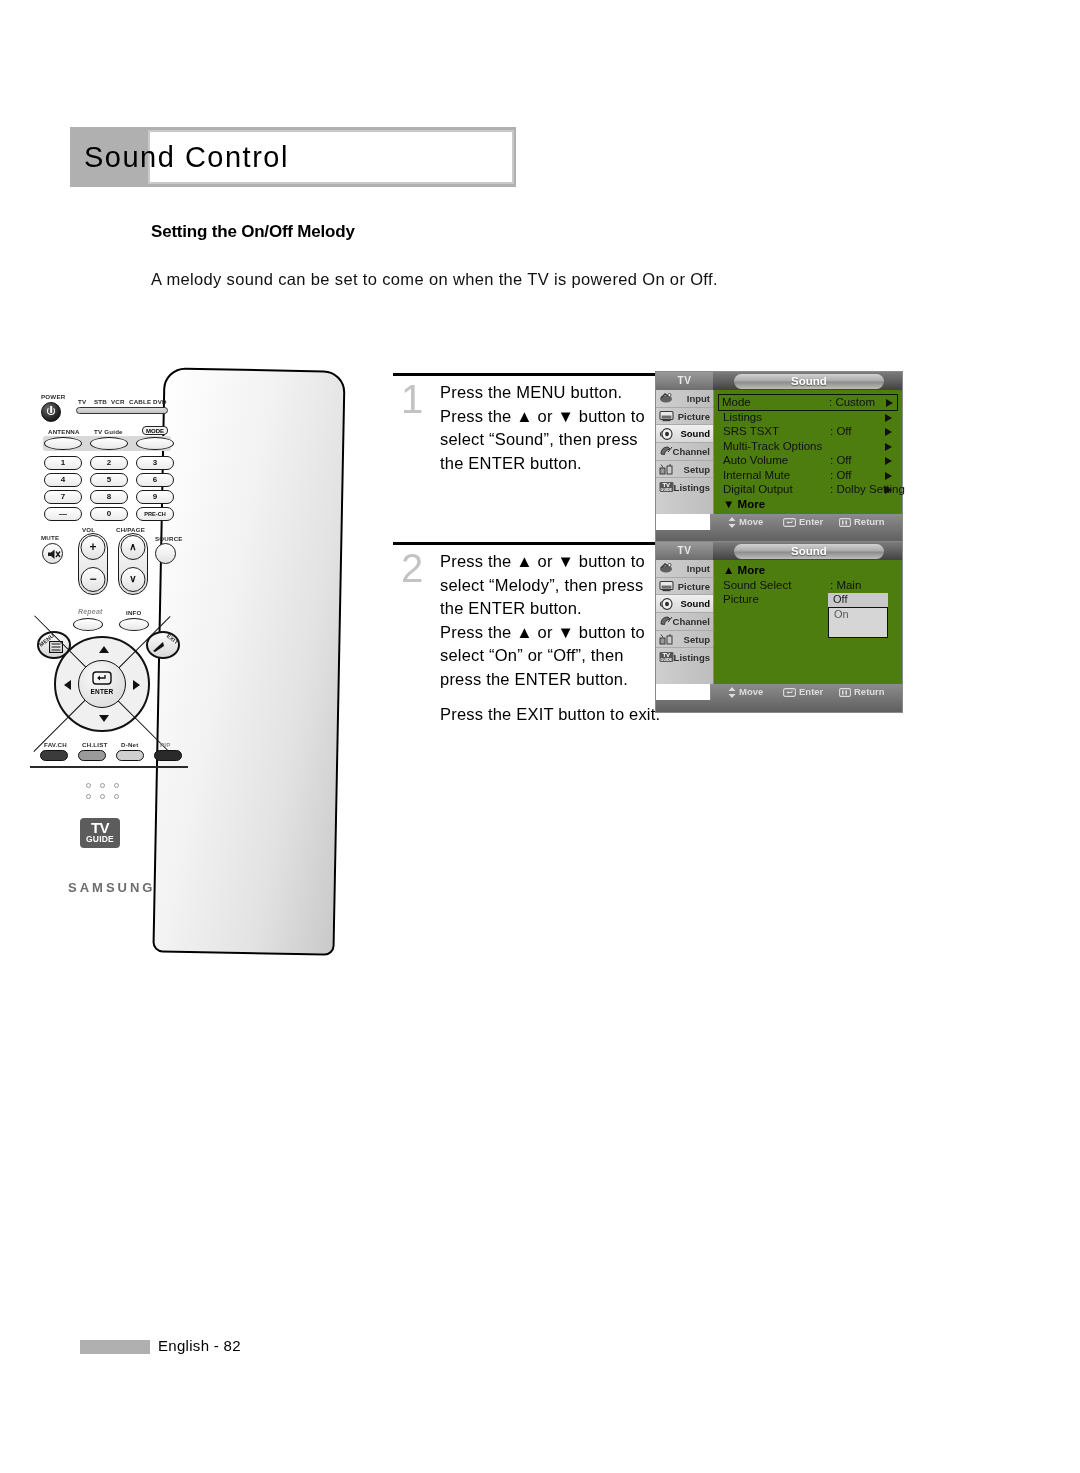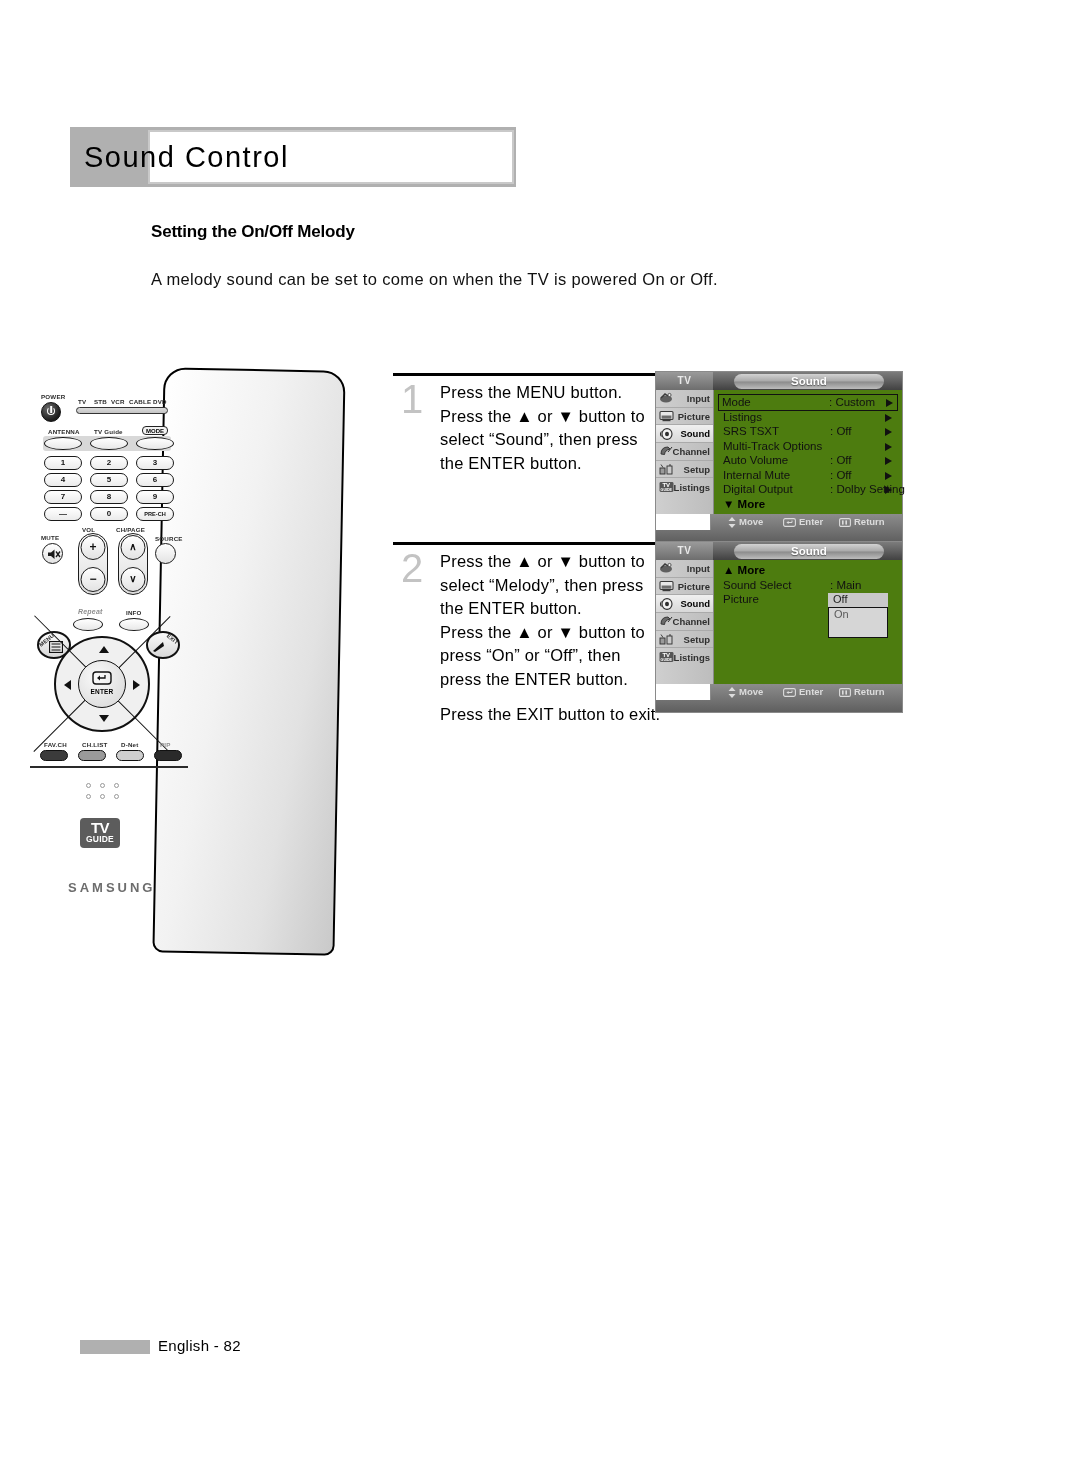--- a/index.html
+++ b/index.html
@@ -524,21 +524,21 @@
 </div>
 
 <div class="step-block" style="left:393px; top:542px;">
   <div class="step-rule"></div>
   <div class="step-num">2</div>
   <div class="step-lines">
     <div>Press the ▲ or ▼ button to</div>
     <div>select “Melody”, then press</div>
     <div>the ENTER button.</div>
     <div>Press the ▲ or ▼ button to</div>
-    <div>press “On” or “Off”, then</div>
+    <div>select “On” or “Off”, then</div>
     <div>press the ENTER button.</div>
     <div class="gap"></div>
     <div>Press the EXIT button to exit.</div>
   </div>
 </div>
 
 <div class="remote-wrap">
   <div class="remote-body"></div>
 </div>
 <div class="remote-inner">

